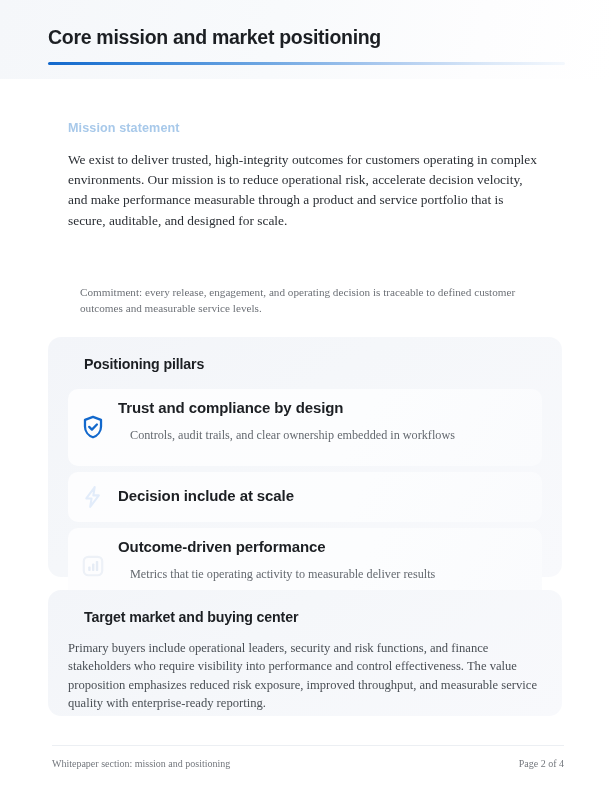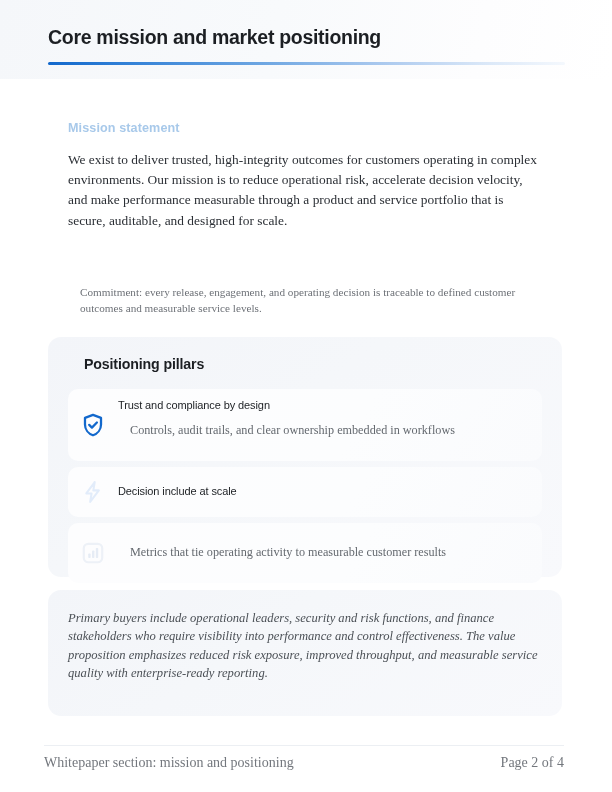--- a/index.html
+++ b/index.html
@@ -122,21 +122,20 @@
   }
   .card-title-target { margin-bottom: 14px; }
 
   .target-text {
     font-family: "Liberation Serif", serif;
     font-size: 12.6px;
     line-height: 18.4px;
     color: #4b5056;
     margin: 0;
     width: 474px;
-    font-style: italic;
   }
 
   
   .pillar-list {
     display: flex;
     flex-direction: column;
     gap: 6px;
   }
   .pillar {
     display: flex;
@@ -154,47 +153,47 @@
     width: 26px;
     height: 26px;
     display: flex;
     align-items: center;
     justify-content: center;
   }
   .pillar-icon svg { display: block; }
   .pillar-body { flex: 1 1 auto; min-width: 0; }
   .pillar-title {
     font-family: "Liberation Sans", sans-serif;
-    font-size: 11px;
-    font-weight: normal;
+    font-size: 15px;
+    font-weight: bold;
     color: #1c1f23;
     letter-spacing: -0.1px;
     margin: 0 0 2px 0;
   }
   .pillar-desc {
     font-family: "Liberation Serif", serif;
     font-size: 12.2px;
     line-height: 15px;
     color: #64696f;
     margin: 12px;
   }
 
   
   .footer {
     position: absolute;
-    left: 44px;
+    left: 52px;
     right: 48px;
     top: 666px;
     height: 34px;
     border-top: 1px solid #eceff3;
     display: flex;
     align-items: center;
     justify-content: space-between;
     font-family: "Liberation Serif", serif;
-    font-size: 14px;
+    font-size: 10px;
     color: #73777d;
   }
 </style>
 </head>
 <body>
 
 <div class="page">
 
   <div class="header">
     <div class="header-title">Core mission and market positioning</div>
@@ -242,28 +241,30 @@
         <div class="pillar">
           <span class="pillar-icon">
             <svg width="26" height="26" viewBox="0 0 24 24" fill="none">
               <rect x="3.5" y="3.5" width="17" height="17" rx="4.2" stroke="#edf1f7" stroke-width="2" fill="none"></rect>
               <rect x="7.6" y="12.4" width="2.2" height="4.3" rx="0.7" fill="#e6ecf5"></rect>
               <rect x="11.1" y="9.6" width="2.2" height="7.1" rx="0.7" fill="#e6ecf5"></rect>
               <rect x="14.6" y="7.4" width="2.2" height="9.3" rx="0.7" fill="#e6ecf5"></rect>
             </svg>
           </span>
           <div class="pillar-body">
-            <div class="pillar-desc">Metrics that tie operating activity to measurable customer results</div>
+            <div class="pillar-title">Outcome-driven performance</div>
+            <div class="pillar-desc">Metrics that tie operating activity to measurable deliver results</div>
           </div>
         </div>
 
       </div>
     </div>
 
     <div class="card card-target">
+      <div class="card-title card-title-target">Target market and buying center</div>
       <p class="target-text">Primary buyers include operational leaders, security and risk functions, and finance stakeholders who require visibility into performance and control effectiveness. The value proposition emphasizes reduced risk exposure, improved throughput, and measurable service quality with enterprise-ready reporting.</p>
     </div>
 
     <div class="footer">
       <span>Whitepaper section: mission and positioning</span>
       <span>Page 2 of 4</span>
     </div>
 
   </div>
 </div>

